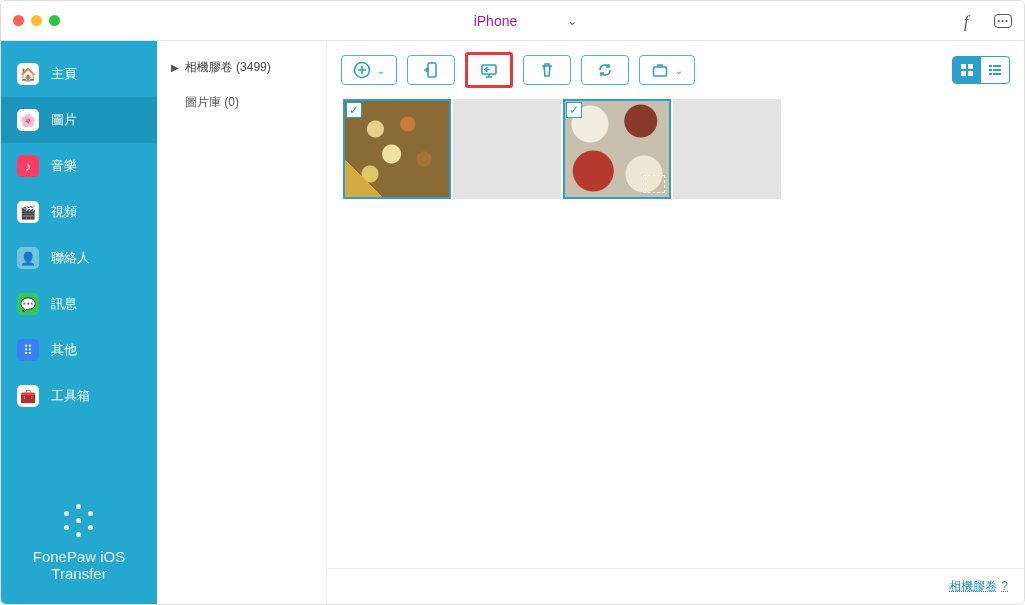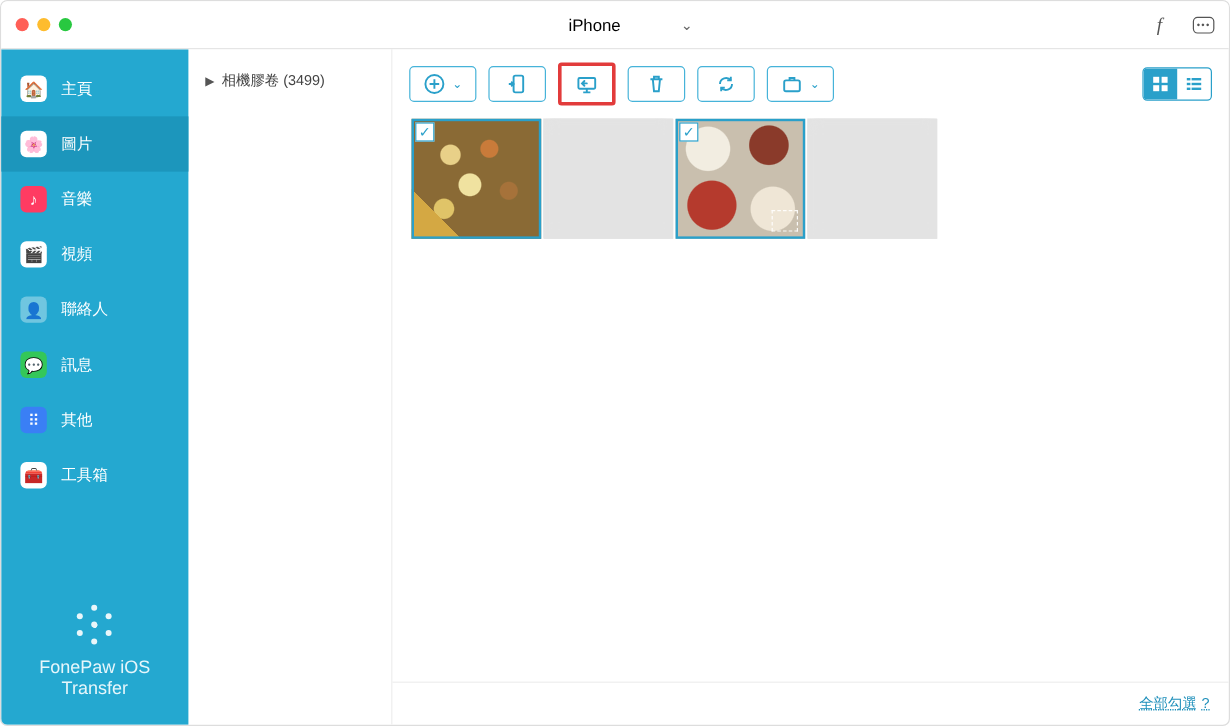--- a/index.html
+++ b/index.html
@@ -7,21 +7,21 @@
   
   
   .titlebar { height: 40px; display: flex; align-items: center; padding: 0 12px; border-bottom: 1px solid #e5e5e5; background: #fff; position: relative; }
   .traffic-lights { display: flex; gap: 7px; }
   .tl { width: 11px; height: 11px; border-radius: 50%; }
   .tl-red { background: #ff5f57; }
   .tl-yellow { background: #febc2e; }
   .tl-green { background: #28c840; }
   .device-select { position: absolute; left: 50%; transform: translateX(-50%); display: flex; align-items: center; gap: 10px; }
   .apple-logo { font-size: 18px; }
-  .device-name { font-size: 14px; color: #000000; margin: 0 40px 0 16px; }
+  .device-name { font-size: 14px; color: #a21caf; margin: 0 40px 0 16px; }
   .chev-down { font-size: 12px; color: #666; }
   .titlebar-right { margin-left: auto; display: flex; gap: 14px; align-items: center; color: #555; }
   .titlebar-right svg, .titlebar-right span { width: 16px; height: 16px; }
   
   
   .main { display: flex; height: calc(100% - 40px); }
   
   
   .sidebar { width: 156px; background: #24a8d0; color: #fff; display: flex; flex-direction: column; }
   .nav { flex: 1; padding-top: 10px; }
@@ -162,20 +162,23 @@
       </div>
       <div>FonePaw iOS Transfer</div>
     </div>
   </div>
 
   <div class="seccol">
     <div class="sec-item">
       <span class="tri">▶</span>
       <span>相機膠卷 (3499)</span>
     </div>
+    <div class="sec-item sub">
+      <span>圖片庫 (0)</span>
+    </div>
   </div>
 
   <div class="content">
     <div class="toolbar">
       <div class="tbtn wide">
         <svg>
             <circle cx="9" cy="9" r="7.5"></circle>
             <path d="M9 5v8M5 9h8"></path>
           </svg>
         <span class="chev">⌄</span>
@@ -248,17 +251,17 @@
         <div class="chk">✓</div>
         <div class="sel-rect"></div>
       </div>
       <div class="thumb blur">
         <div class="img" style="background:#ddd;"></div>
       </div>
     </div>
 
     <div class="statusbar">
       <span class="help">
-        <span>全部勾選</span><span class="help-q">?</span>
+        <span>相機膠卷</span><span class="help-q">?</span>
       </span>
     </div>
   </div>
 </div>
 
 </body></html>

